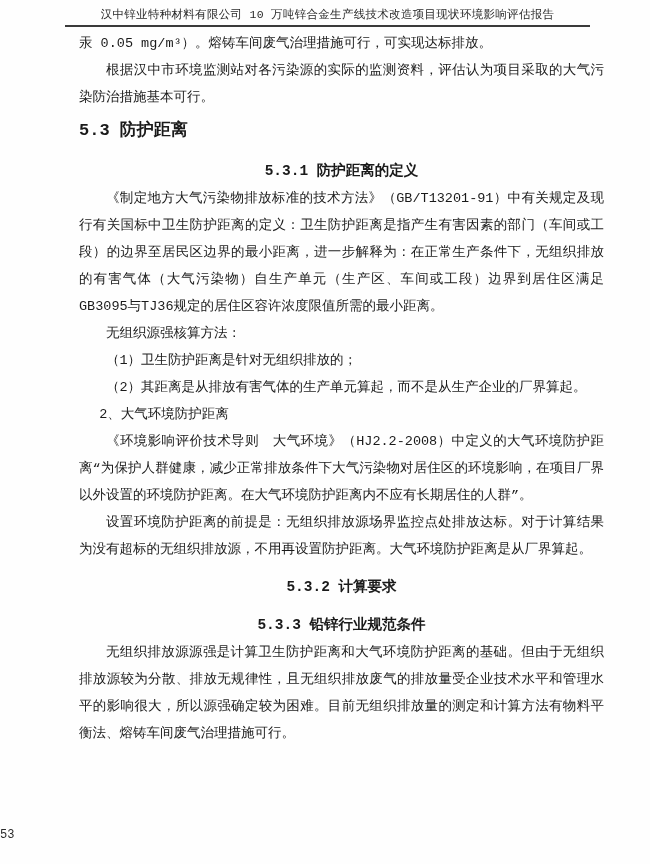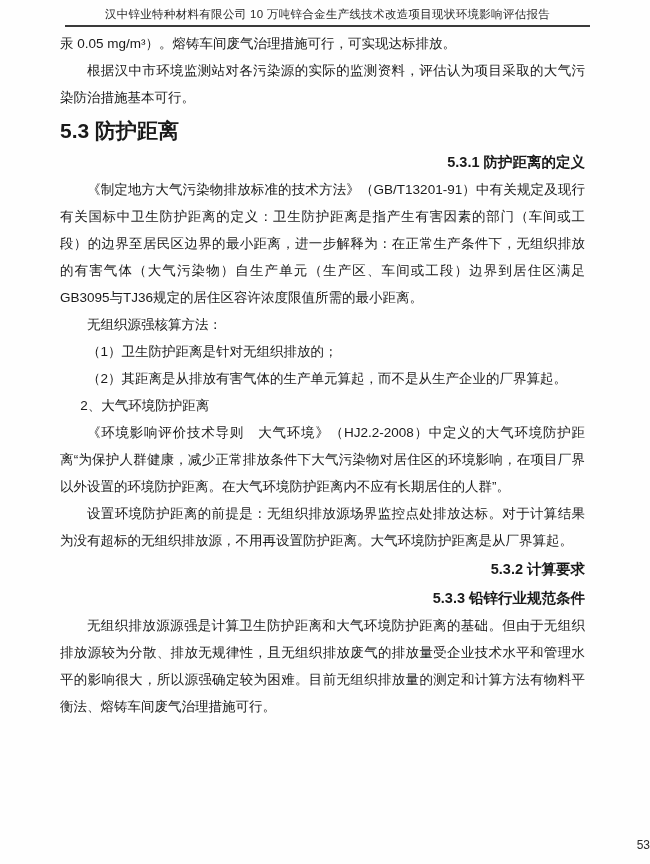--- a/index.html
+++ b/index.html
@@ -3,21 +3,21 @@
 <meta charset="utf-8">
 <style>
   * { margin: 0; padding: 0; box-sizing: border-box; }
   html, body { background: #e8e8e8; }
   .page {
     position: relative;
     width: 650px;
     height: 864px;
     margin: 0 auto;
     background: #fefefe;
-    font-family: Liberation Sans, sans-serif;
+    font-family: Liberation Mono, monospace;
     color: #1a1a1a;
     overflow: hidden;
   }
   .header-text {
     position: absolute;
     top: 7px;
     left: 65px;
     width: 525px;
     text-align: center;
     font-size: 11.5px;
@@ -28,52 +28,52 @@
   .header-rule {
     position: absolute;
     top: 25px;
     left: 65px;
     width: 525px;
     border-top: 2px solid #3a3a3a;
   }
   .content {
     position: absolute;
     top: 30px;
-    left: 60px;
+    left: 79px;
     width: 525px;
     font-size: 13.5px;
     line-height: 27px;
     text-align: justify;
     text-justify: inter-ideograph;
   }
   .p { text-indent: 2em; }
   .p.noindent { text-indent: 0; }
   .p.numitem { text-indent: 1.5em; }
   .h1 {
-    font-size: 21px;
+    font-size: 17px;
     font-weight: bold;
     line-height: 32px;
     margin-top: 4px;
     text-align: left;
     text-indent: 0;
   }
   .h2 {
     font-size: 14.5px;
     font-weight: bold;
     line-height: 27px;
-    margin-top: 2px;
-    text-align: right;
+    margin-top: 11px;
+    text-align: center;
     text-indent: 0;
   }
   .footer {
     position: absolute;
-    bottom: 12px;
+    bottom: 22px;
     left: 0;
     width: 100%;
-    text-align: right;
+    text-align: left;
     font-size: 12px;
     color: #2a2a2a;
   }
 </style>
 </head>
 <body>
 
 <div class="page">
 
   <div class="header-text">汉中锌业特种材料有限公司 10 万吨锌合金生产线技术改造项目现状环境影响评估报告</div>

